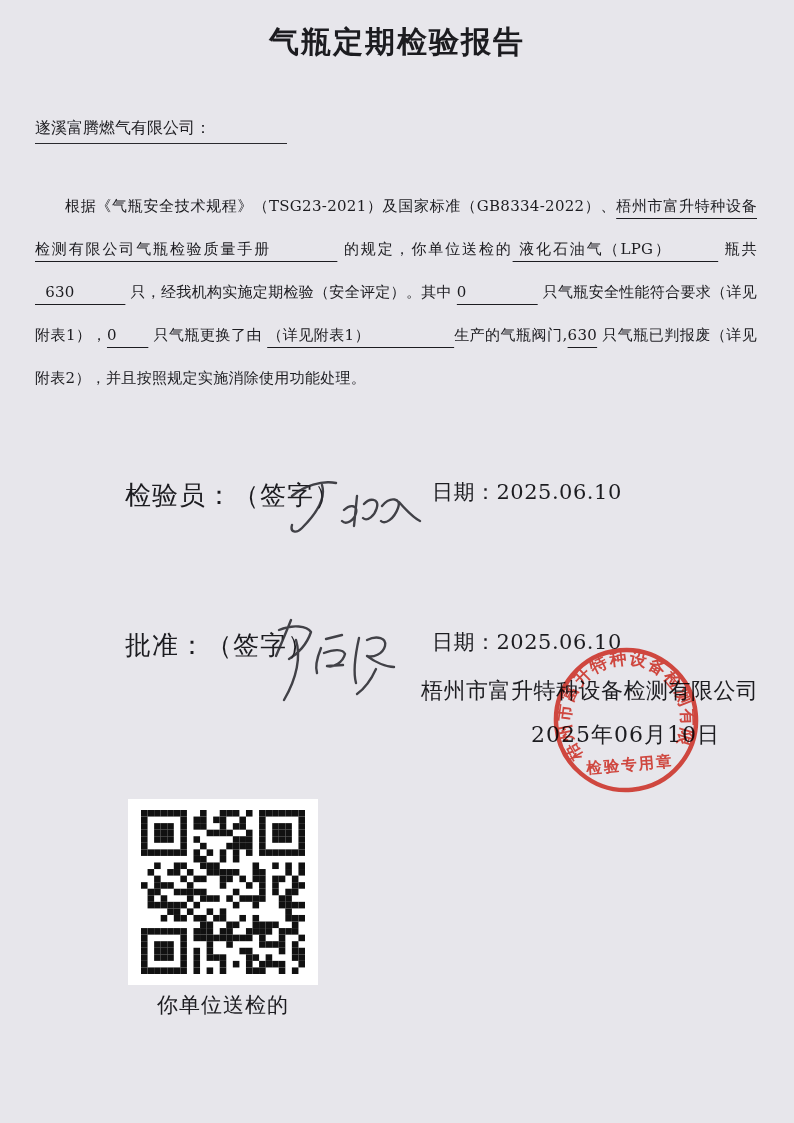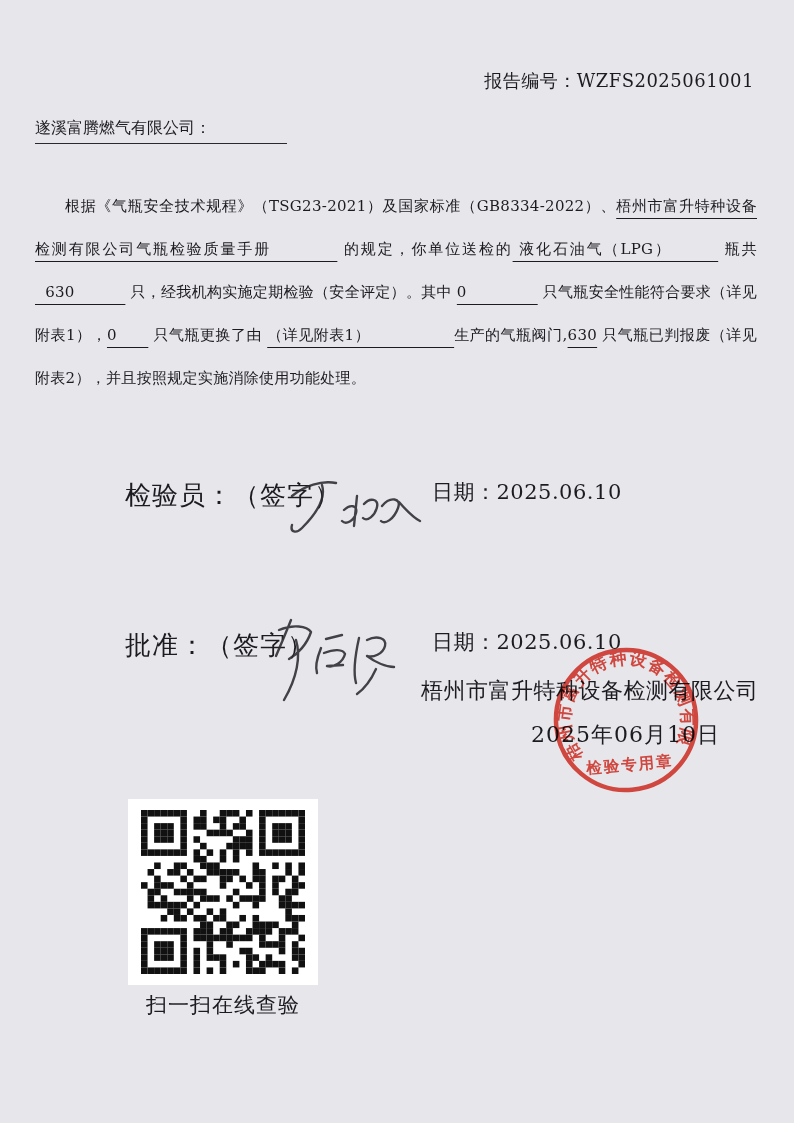--- a/index.html
+++ b/index.html
@@ -28,22 +28,22 @@
   .qr-box svg{position:absolute;left:13px;top:11px;}
   .qr-caption{position:absolute;left:128px;top:991px;width:190px;text-align:center;
               font-size:21px;letter-spacing:1px;}
   .footer{position:absolute;right:38px;top:1078px;font-size:19px;letter-spacing:.5px;}
 </style>
 </head>
 <body>
 
 <div class="page">
 
-
-  <div class="report-no"><span>报告编号：</span><span>WZFS2025061001</span></div>
+  <div class="title">气瓶定期检验报告</div>
+
 
   <div class="addressee">
     <span class="a-u">遂溪富腾燃气有限公司：</span>
   </div>
 
   <p class="body-p"><span>根据《气瓶安全技术规程》（TSG23-2021）及国家标准（GB8334-2022）、</span><span class="u">梧州市富升特种设备检测有限公司气瓶检验质量手册&nbsp;&nbsp;&nbsp;&nbsp;&nbsp;&nbsp;&nbsp;&nbsp;&nbsp;&nbsp;</span><span> 的规定，你单位送检的</span><span class="u">&nbsp;液化石油气（LPG）&nbsp;&nbsp;&nbsp;&nbsp;&nbsp;&nbsp;&nbsp;</span><span> 瓶共 </span><span class="u">&nbsp;&nbsp;630&nbsp;&nbsp;&nbsp;&nbsp;&nbsp;&nbsp;&nbsp;&nbsp;&nbsp;&nbsp;</span><span> 只，经我机构实施定期检验（安全评定）。其中 </span><span class="u">0&nbsp;&nbsp;&nbsp;&nbsp;&nbsp;&nbsp;&nbsp;&nbsp;&nbsp;&nbsp;&nbsp;&nbsp;&nbsp;&nbsp;</span><span> 只气瓶安全性能符合要求（详见附表1），</span><span class="u">0&nbsp;&nbsp;&nbsp;&nbsp;&nbsp;&nbsp;</span><span> 只气瓶更换了由 </span><span class="u">（详见附表1）&nbsp;&nbsp;&nbsp;&nbsp;&nbsp;&nbsp;&nbsp;&nbsp;&nbsp;&nbsp;&nbsp;&nbsp;&nbsp;&nbsp;&nbsp;&nbsp;</span><span>生产的气瓶阀门,</span><span class="u">630</span><span> 只气瓶已判报废（详见附表2），并且按照规定实施消除使用功能处理。</span></p>
 
   <span class="sig-label row1">检验员：（签字）</span>
   <span class="sig-date row1">日期：2025.06.10</span>
 
@@ -389,16 +389,16 @@
         <rect x="52.48" y="157.44" width="6.56" height="6.56" fill="#111111"></rect>
         <rect x="65.60" y="157.44" width="6.56" height="6.56" fill="#111111"></rect>
         <rect x="78.72" y="157.44" width="6.56" height="6.56" fill="#111111"></rect>
         <rect x="104.96" y="157.44" width="6.56" height="6.56" fill="#111111"></rect>
         <rect x="111.52" y="157.44" width="6.56" height="6.56" fill="#111111"></rect>
         <rect x="118.08" y="157.44" width="6.56" height="6.56" fill="#111111"></rect>
         <rect x="137.76" y="157.44" width="6.56" height="6.56" fill="#111111"></rect>
         <rect x="150.88" y="157.44" width="6.56" height="6.56" fill="#111111"></rect>
       </svg>
   </div>
-  <div class="qr-caption">扫一扫在线查验</div>
+  <div class="qr-caption">你单位送检的</div>
 
 
 </div>
 
 </body></html>

